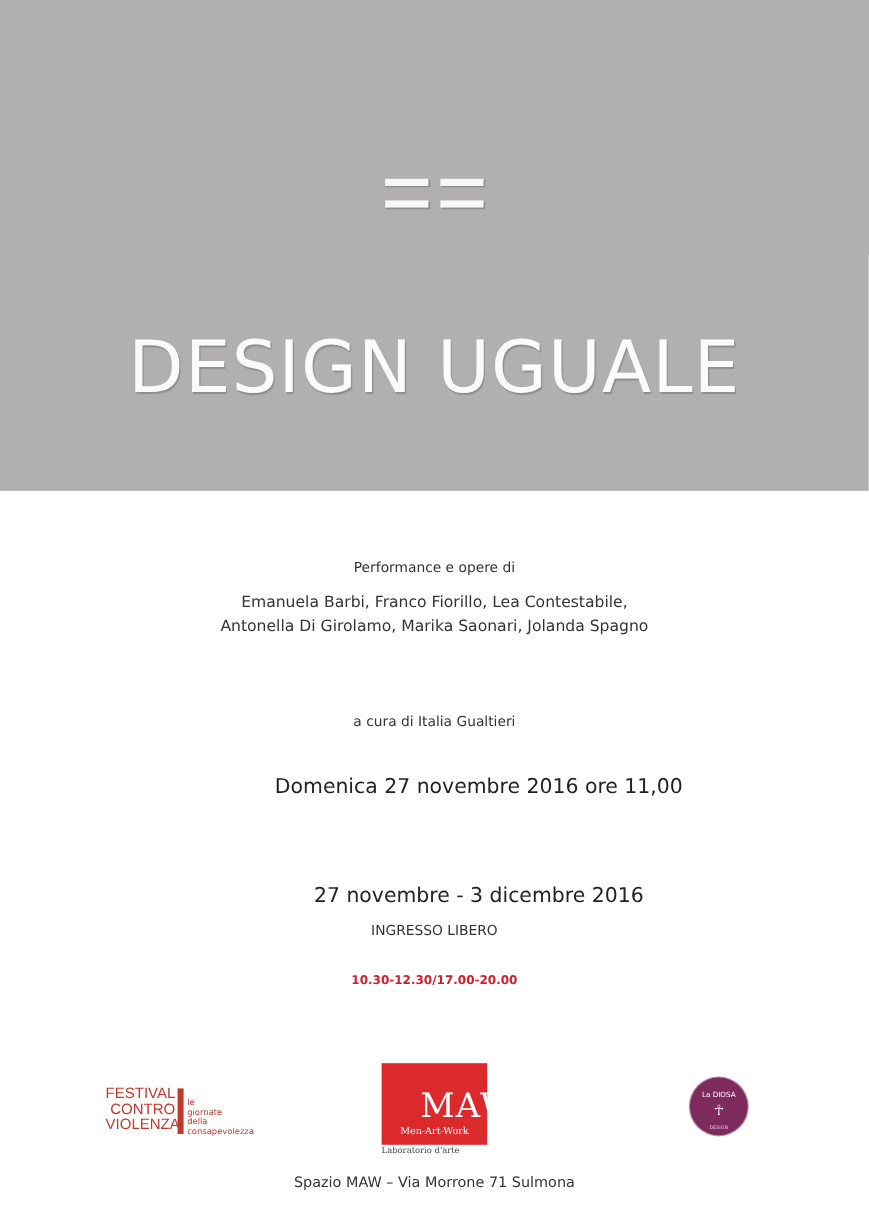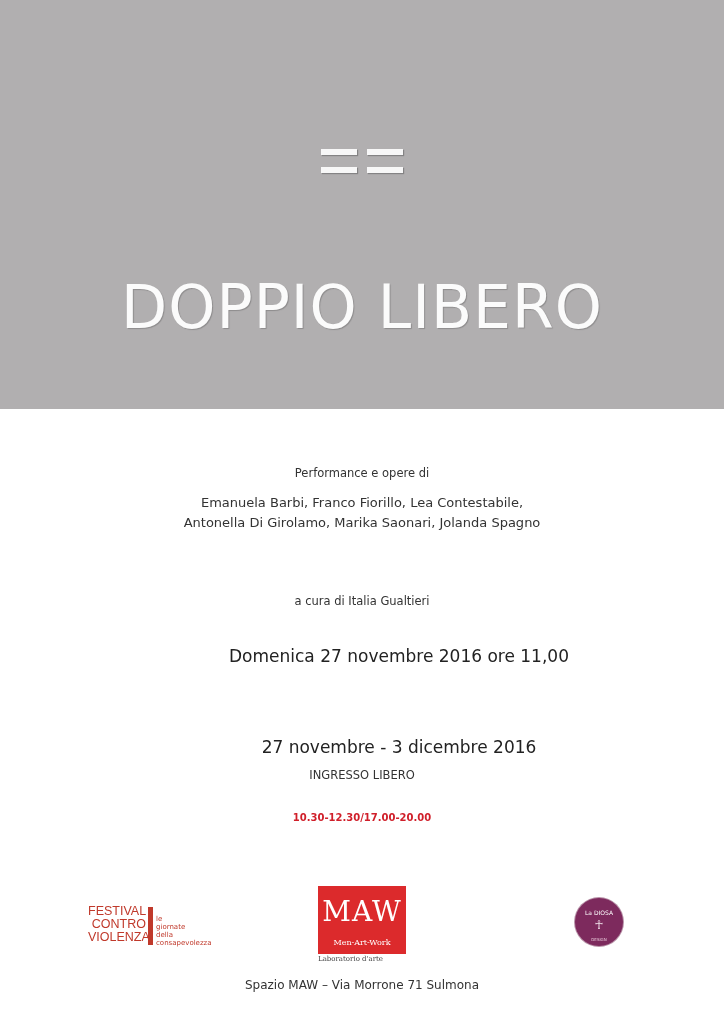--- a/index.html
+++ b/index.html
@@ -17,43 +17,43 @@
   .names { font-size:13px; color:#333; line-height:20px; }
   .big { font-size:17px; color:#222;padding-left:37px; }
   .red { color:#d01f2a; font-weight:bold; font-size:10px;margin-top:23px; }
   .festival { position:absolute; left:88px; top:905px; width:120px; height:45px; }
   .festival .main { position:absolute; left:0; top:0; font-family:"Liberation Sans", sans-serif;
                     font-size:12.5px; line-height:13px; color:#c0392b; text-align:right; width:58px; }
   .festival .bar { position:absolute; left:60px; top:2px; width:5px; height:38px; background:#c0392b; }
   .festival .sub { position:absolute; left:68px; top:10px; font-size:7px; line-height:8px; color:#c0392b; }
   .maw { position:absolute; left:318px; top:886px; width:88px; height:80px; }
   .maw .box { position:absolute; left:0; top:0; width:88px; height:68px; background:#dc2a2c; }
-  .maw .letters { position:absolute; left:0; top:12px; width:88px; text-align:center;
-                  font-family:"DejaVu Serif", serif; font-size:28px; color:#fff; line-height:28px; letter-spacing:1px; }
+  .maw .letters { position:absolute; left:0; top:22px; width:88px; text-align:center;
+                  font-family:"DejaVu Serif", serif; font-size:28px; color:#fff; line-height:28px; letter-spacing:1px;padding-left:28px; }
   .maw .sub { position:absolute; left:0; top:52px; width:88px; text-align:center;
               font-family:"DejaVu Serif", serif; font-size:8px; color:#fff; }
   .maw .lab { position:absolute; left:0; top:69px; width:88px; text-align:left;
               font-family:"DejaVu Serif", serif; font-size:7px; color:#444; }
   .diosa { position:absolute; left:575px; top:898px; width:48px; height:48px; border-radius:50%;
            background:#7d2a5d; box-shadow:0 0 0 1px #b892a8; }
   .diosa .name { position:absolute; top:11px; left:0; width:48px; text-align:center; font-size:6px; color:#fff; }
   .diosa .fig { position:absolute; top:20px; left:0; width:48px; text-align:center; font-size:12px; color:#f0e0ea; line-height:14px; }
   .diosa .tag { position:absolute; top:39px; left:0; width:48px; text-align:center; font-size:4px; color:#e7c9da; }
 </style>
 </head>
 <body>
 
 <div class="hero">
   <div class="eq">
     <span style="left:0;top:0"></span>
     <span style="left:46px;top:0"></span>
     <span style="left:0;top:18px"></span>
     <span style="left:46px;top:18px"></span>
   </div>
-  <div class="title">DOPPIO LIBERO</div>
+  <div class="title">DESIGN UGUALE</div>
 </div>
 
 <div class="line small" style="top:466px">Performance e opere di</div>
 <div class="line names" style="top:493px">Emanuela Barbi, Franco Fiorillo, Lea Contestabile,</div>
 <div class="line names" style="top:513px">Antonella Di Girolamo, Marika Saonari, Jolanda Spagno</div>
 <div class="line small" style="top:594px">a cura di Italia Gualtieri</div>
 
 <div class="line big" style="top:646px">Domenica 27 novembre 2016 ore 11,00</div>
 <div class="line big" style="top:737px">27 novembre - 3 dicembre 2016</div>
 <div class="line small" style="top:768px">INGRESSO LIBERO</div>

